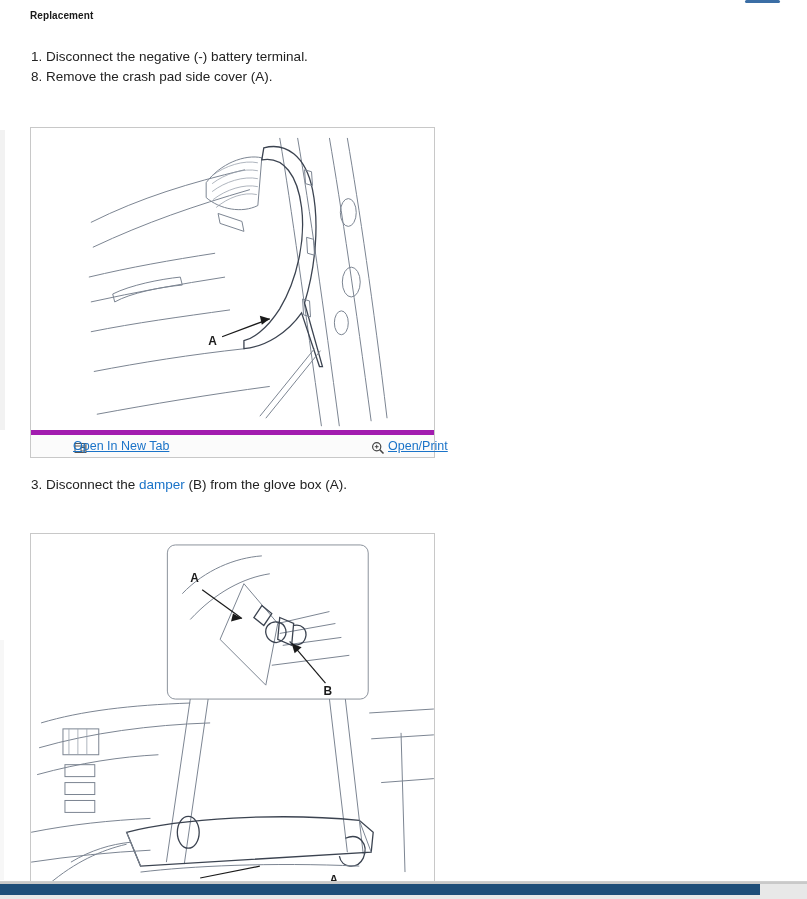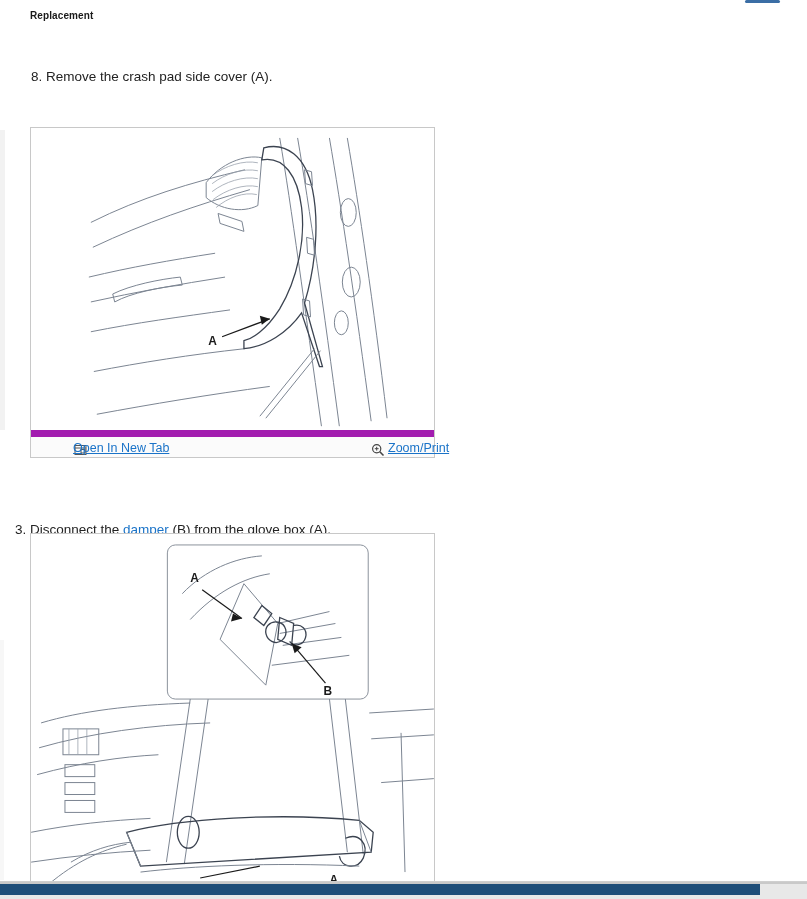--- a/index.html
+++ b/index.html
@@ -70,21 +70,21 @@
   }
 
   .step {
     position: absolute;
     font-size: 13.5px;
     color: #232323;
     white-space: nowrap;
   }
   .step-1 { left: 31px; top: 44px; }
   .step-2 { left: 31px; top: 64px; }
-  .step-3 { left: 15px; top: 472px; margin-top: 45px; }
+  .step-3 { left: 31px; top: 472px; }
 
   .link {
     color: #1a73c8;
     text-decoration: none;
   }
 
   
   .figure {
     position: absolute;
     border: 1px solid #c8c8c8;
@@ -110,21 +110,21 @@
     width: 100%;
     height: 100%;
   }
 
   .fig-toolbar {
     position: absolute;
     left: 0;
     bottom: 0;
     width: 100%;
     height: 27px;
-    border-top: 7px solid #a21caf;
+    border-top: 5px solid #a21caf;
     background: #fbfbfb;
     box-sizing: border-box;
   }
   .tb-btn {
     position: absolute;
     top: 4px;
     font-size: 12.5px;
     color: #1a73c8;
     cursor: pointer;
     white-space: nowrap;
@@ -182,20 +182,21 @@
   <div class="top-strip-accent"></div>
 </div>
 
 <div class="left-edge"></div>
 <div class="left-edge-2"></div>
 
 <div class="content">
 
   <div class="section-title">Replacement</div>
 
+  <div class="step step-1">1. Disconnect the negative (-) battery terminal.</div>
   <div class="step step-2">8. Remove the crash pad side cover (A).</div>
 
   <div class="step step-3">
     <span>3. Disconnect the </span><a class="link" href="#">damper</a><span> (B) from the glove box (A).</span>
   </div>
 
   <div class="figure figure-1">
     <svg class="fig-canvas" viewBox="0 0 405 331">
 
       <path class="ln" d="M60 95 C 110 70, 160 55, 215 42"></path>
@@ -249,21 +250,21 @@
       <a class="tb-btn tb-open" href="#">Open In New Tab</a>
 
       <span class="tb-icon tb-icon-zoom">
         <svg width="14" height="14" viewBox="0 0 14 14">
           <circle cx="5.7" cy="5.7" r="4.1" fill="none" stroke="#444" stroke-width="1.2"></circle>
           <line x1="8.8" y1="8.8" x2="12.5" y2="12.5" stroke="#444" stroke-width="1.6"></line>
           <line x1="3.8" y1="5.7" x2="7.6" y2="5.7" stroke="#444" stroke-width="1"></line>
           <line x1="5.7" y1="3.8" x2="5.7" y2="7.6" stroke="#444" stroke-width="1"></line>
         </svg>
       </span>
-      <a class="tb-btn tb-zoom" href="#">Zoom/Print</a>
+      <a class="tb-btn tb-zoom" href="#">Open/Print</a>
     </div>
   </div>
 
   <div class="figure figure-2">
     <svg class="fig-canvas" viewBox="0 0 405 352">
 
       <rect x="137" y="11" width="202" height="155" rx="8" fill="none" stroke="#8a919b" stroke-width="1"></rect>
       <path class="ln" d="M152 60 C 175 36, 205 24, 232 22"></path>
       <path class="ln" d="M160 86 C 186 58, 214 44, 240 40"></path>
       <path class="ln" d="M214 50 L 248 90 L 236 152 L 190 106 Z"></path>

